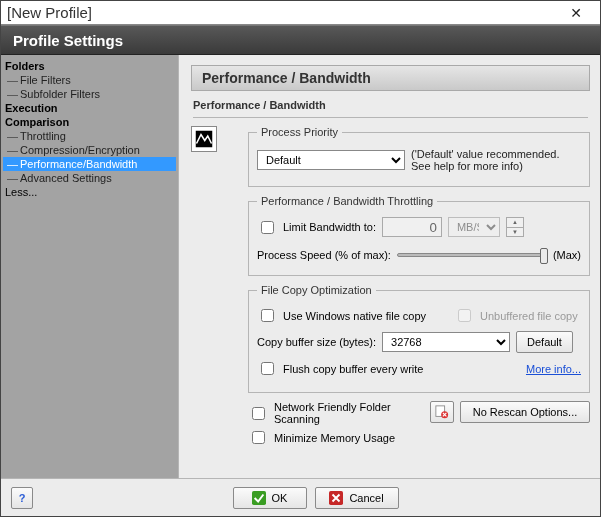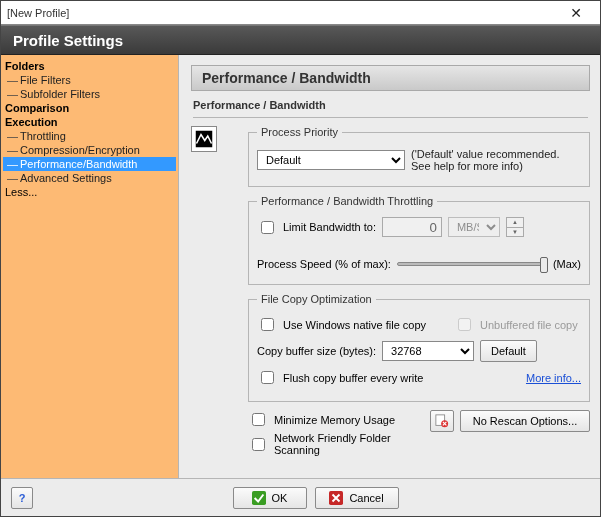--- a/index.html
+++ b/index.html
@@ -17,21 +17,21 @@
   
   .titlebar {
     height: 24px;
     background: #fff;
     border-bottom: 1px solid #888;
     display: flex;
     align-items: center;
     justify-content: space-between;
     padding: 0 6px 0 6px;
   }
-  .titlebar .t-title { color: #333; font-size: 11px; }
+  .titlebar .t-title { color: #333; font-size: 15px; }
   .titlebar .t-close {
     width: 36px; height: 20px;
     display: flex; align-items: center; justify-content: center;
     color: #222; font-size: 14px;
   }
   
   .headerband {
     height: 30px;
     background: linear-gradient(#585858, #3a3a3a);
     border-top: 1px solid #777;
@@ -41,21 +41,21 @@
     color: #fff; font-size: 15px; font-weight: 600;
   }
   
   .main {
     display: flex;
     height: calc(100% - 24px - 30px - 38px);
     background: #ececec;
   }
   .sidebar {
     width: 178px;
-    background: #fdba74;
+    background: #a3a3a3;
     border-right: 1px solid #b5b5b5;
     padding: 4px 2px;
   }
   .sb-group { font-weight: 700; color: #000; padding: 1px 2px; }
   .sb-item {
     color: #222;
     padding: 1px 2px 1px 4px;
     display: flex; align-items: center; gap: 2px;
     cursor: default;
   }
@@ -201,23 +201,23 @@
     <div class="sb-group">Folders</div>
     <div class="sb-item">
         <span class="dash">—</span>
         <span>File Filters</span>
       </div>
     <div class="sb-item">
         <span class="dash">—</span>
         <span>Subfolder Filters</span>
       </div>
 
+    <div class="sb-group">Execution</div>
+
     <div class="sb-group">Comparison</div>
-
-    <div class="sb-group">Execution</div>
     <div class="sb-item">
         <span class="dash">—</span>
         <span>Throttling</span>
       </div>
     <div class="sb-item">
         <span class="dash">—</span>
         <span>Compression/Encryption</span>
       </div>
     <div class="sb-item selected">
         <span class="dash">—</span>
@@ -262,63 +262,63 @@
             <span>Limit Bandwidth to:</span>
             <input class="num" disabled="" value="0" style="">
             <select class="unit-sel" disabled="">
               <option>MB/S</option>
             </select>
             <div class="spinner">
               <div>▲</div>
               <div>▼</div>
             </div>
           </div>
-          <div class="row" style="margin-top:21px">
+          <div class="row" style="margin-top:12px">
             <span>Process Speed (% of max):</span>
             <div class="slider-track">
               <div class="slider-thumb"></div>
             </div>
             <span class="max-lbl">(Max)</span>
           </div>
         </fieldset>
 
         <fieldset>
           <legend>File Copy Optimization</legend>
           <div class="row">
             <input type="checkbox" style="">
             <span>Use Windows native file copy</span>
             <span style="width:16px"></span>
             <input type="checkbox" disabled="" style="">
             <span class="muted">Unbuffered file copy</span>
           </div>
           <div class="row" style="margin-top:6px">
             <span>Copy buffer size (bytes):</span>
-            <select style="width:92px">
+            <select style="width:128px">
               <option>32768</option>
             </select>
             <span class="btn">Default</span>
           </div>
           <div class="row" style="margin-top:6px; justify-content:space-between">
             <span style="display:flex; align-items:center; gap:6px">
               <input type="checkbox" style="">
               <span>Flush copy buffer every write</span>
             </span>
             <span class="linklike">More info...</span>
           </div>
         </fieldset>
 
         <div class="cluster">
           <div class="checks">
             <label class="row" style="margin:0">
               <input type="checkbox" style="">
-              <span>Minimize Memory Usage</span>
+              <span>Network Friendly Folder Scanning</span>
             </label>
             <label class="row" style="margin:0">
               <input type="checkbox" style="">
-              <span>Network Friendly Folder Scanning</span>
+              <span>Minimize Memory Usage</span>
             </label>
           </div>
           <div class="right">
             <span class="btn icon" style="padding:0 4px">
               <svg class="svgico" viewBox="0 0 16 16">
                 <rect x="1" y="1" width="10" height="12" fill="#fff" stroke="#888"></rect>
                 <circle cx="11" cy="11" r="4" fill="#d33"></circle>
                   <path d="M9 9 L13 13 M13 9 L9 13" stroke="#fff" stroke-width="1.3"></path>
               </svg>
             </span>

